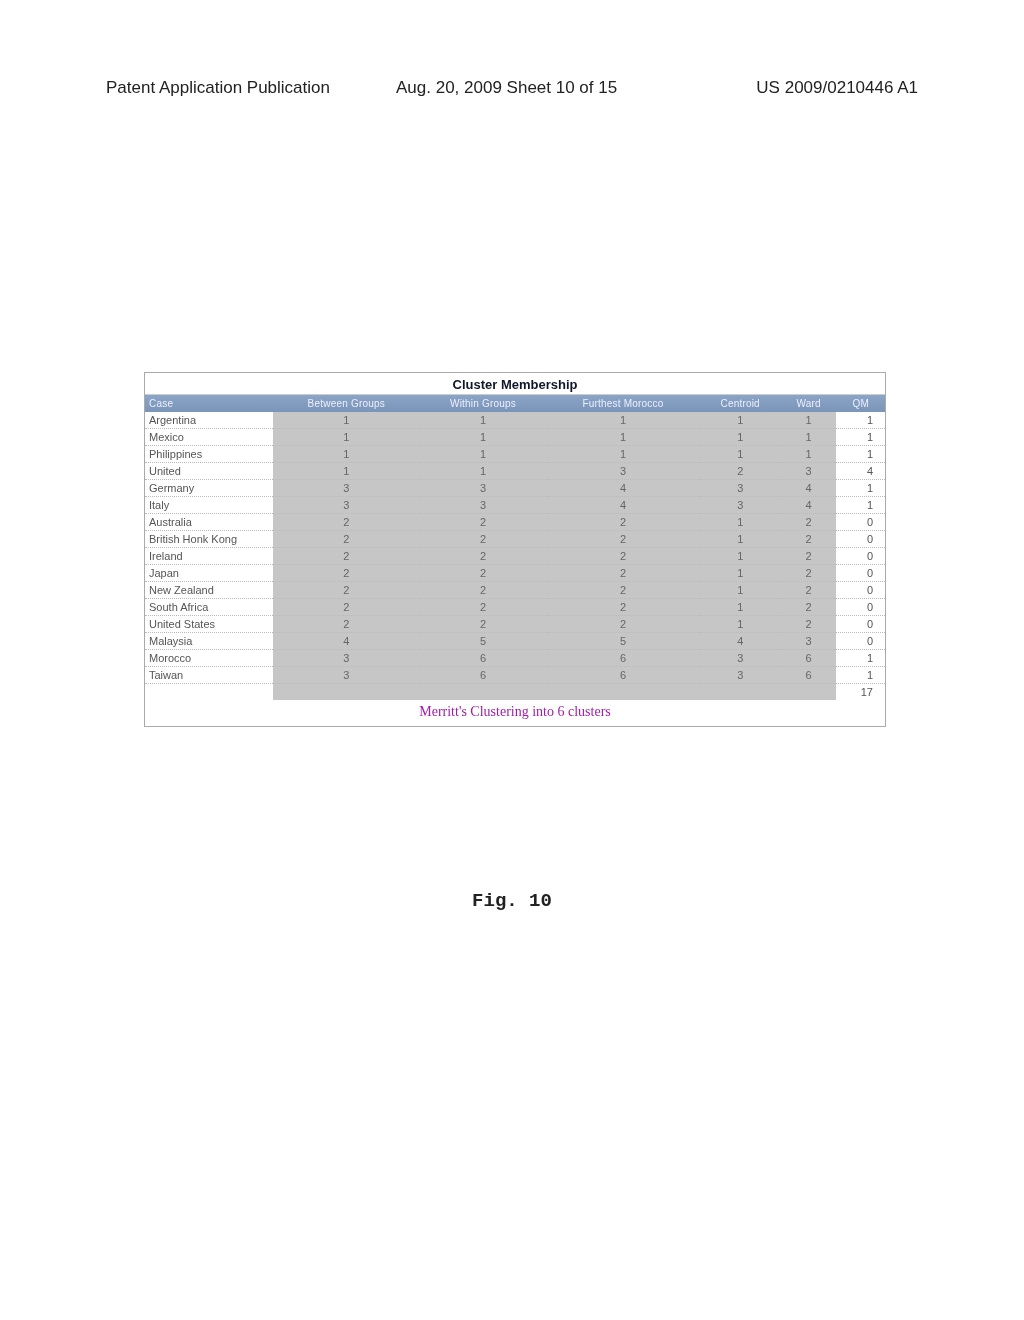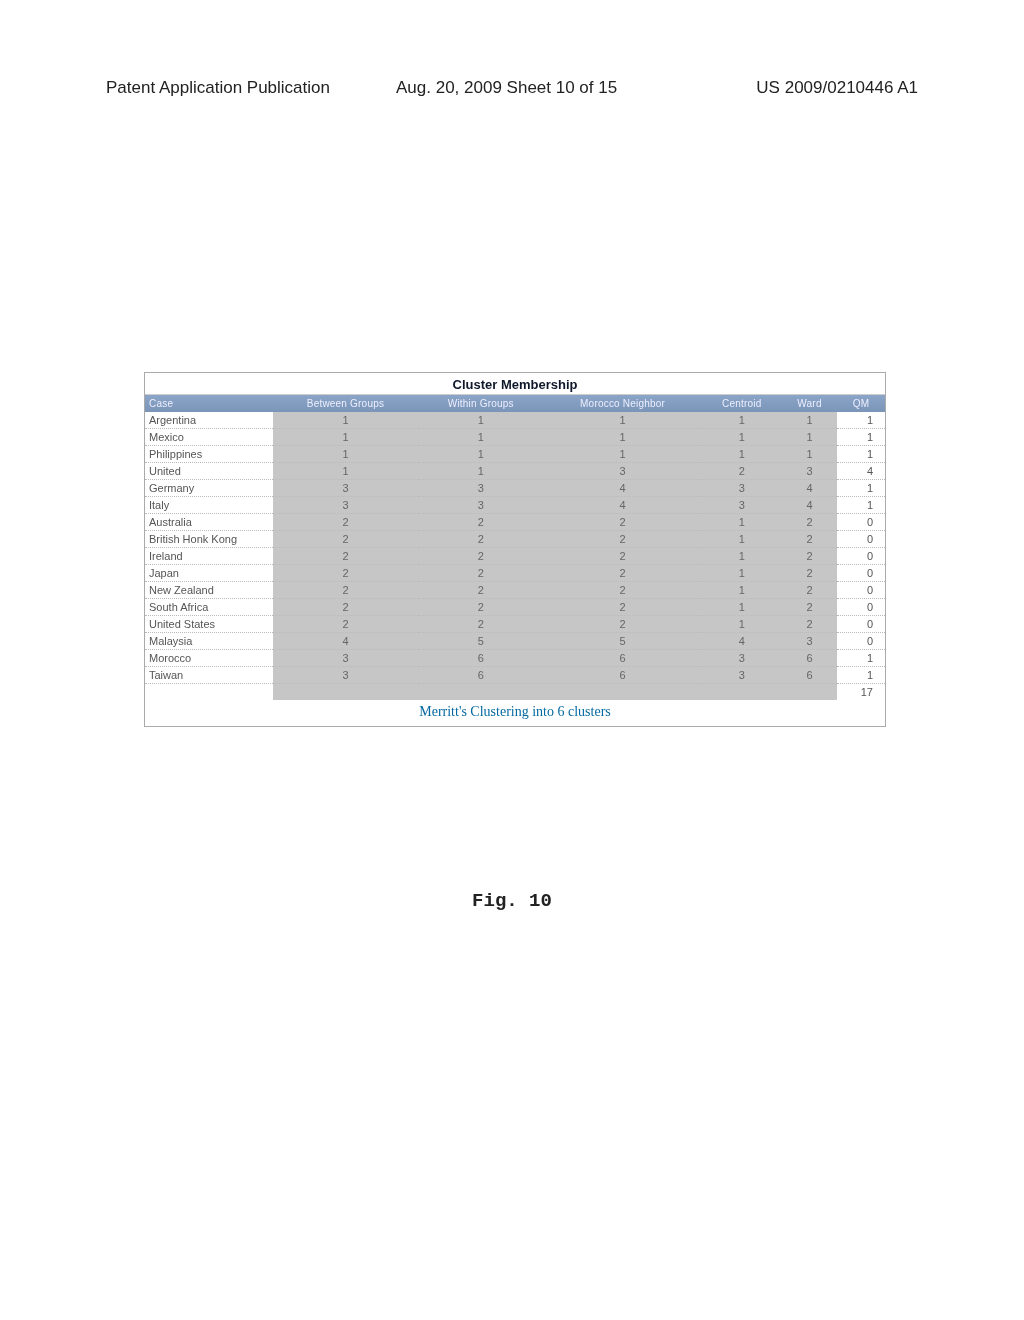--- a/index.html
+++ b/index.html
@@ -86,21 +86,21 @@
     padding-right: 12px;
   }
   tr.total td {
     border-bottom: none;
   }
   .caption {
     text-align: center;
     font-family: 'Times New Roman', Times, serif;
     font-size: 14px;
     padding: 4px 0 6px 0;
-    color: #0369a1;
+    color: #a21caf;
   }
   .fig-label {
     position: absolute;
     top: 890px;
     left: 0;
     width: 100%;
     text-align: center;
     font-family: Liberation Mono, monospace;
     font-size: 19px;
     font-weight: bold;
@@ -117,21 +117,21 @@
 </div>
 
 <div class="table-container">
   <div class="table-title">Cluster Membership</div>
   <table>
     <thead>
       <tr>
         <th>Case</th>
         <th class="num-col">Between Groups</th>
         <th class="num-col">Within Groups</th>
-        <th class="num-col">Morocco Neighbor</th>
+        <th class="num-col">Furthest Morocco</th>
         <th class="num-col">Centroid</th>
         <th class="num-col">Ward</th>
         <th class="num-col">QM</th>
       </tr>
     </thead>
     <tbody id="tbody">
         <tr>
           <td class="case-col">Argentina</td>
           <td class="num-col shaded">1</td>
           <td class="num-col shaded">1</td>

